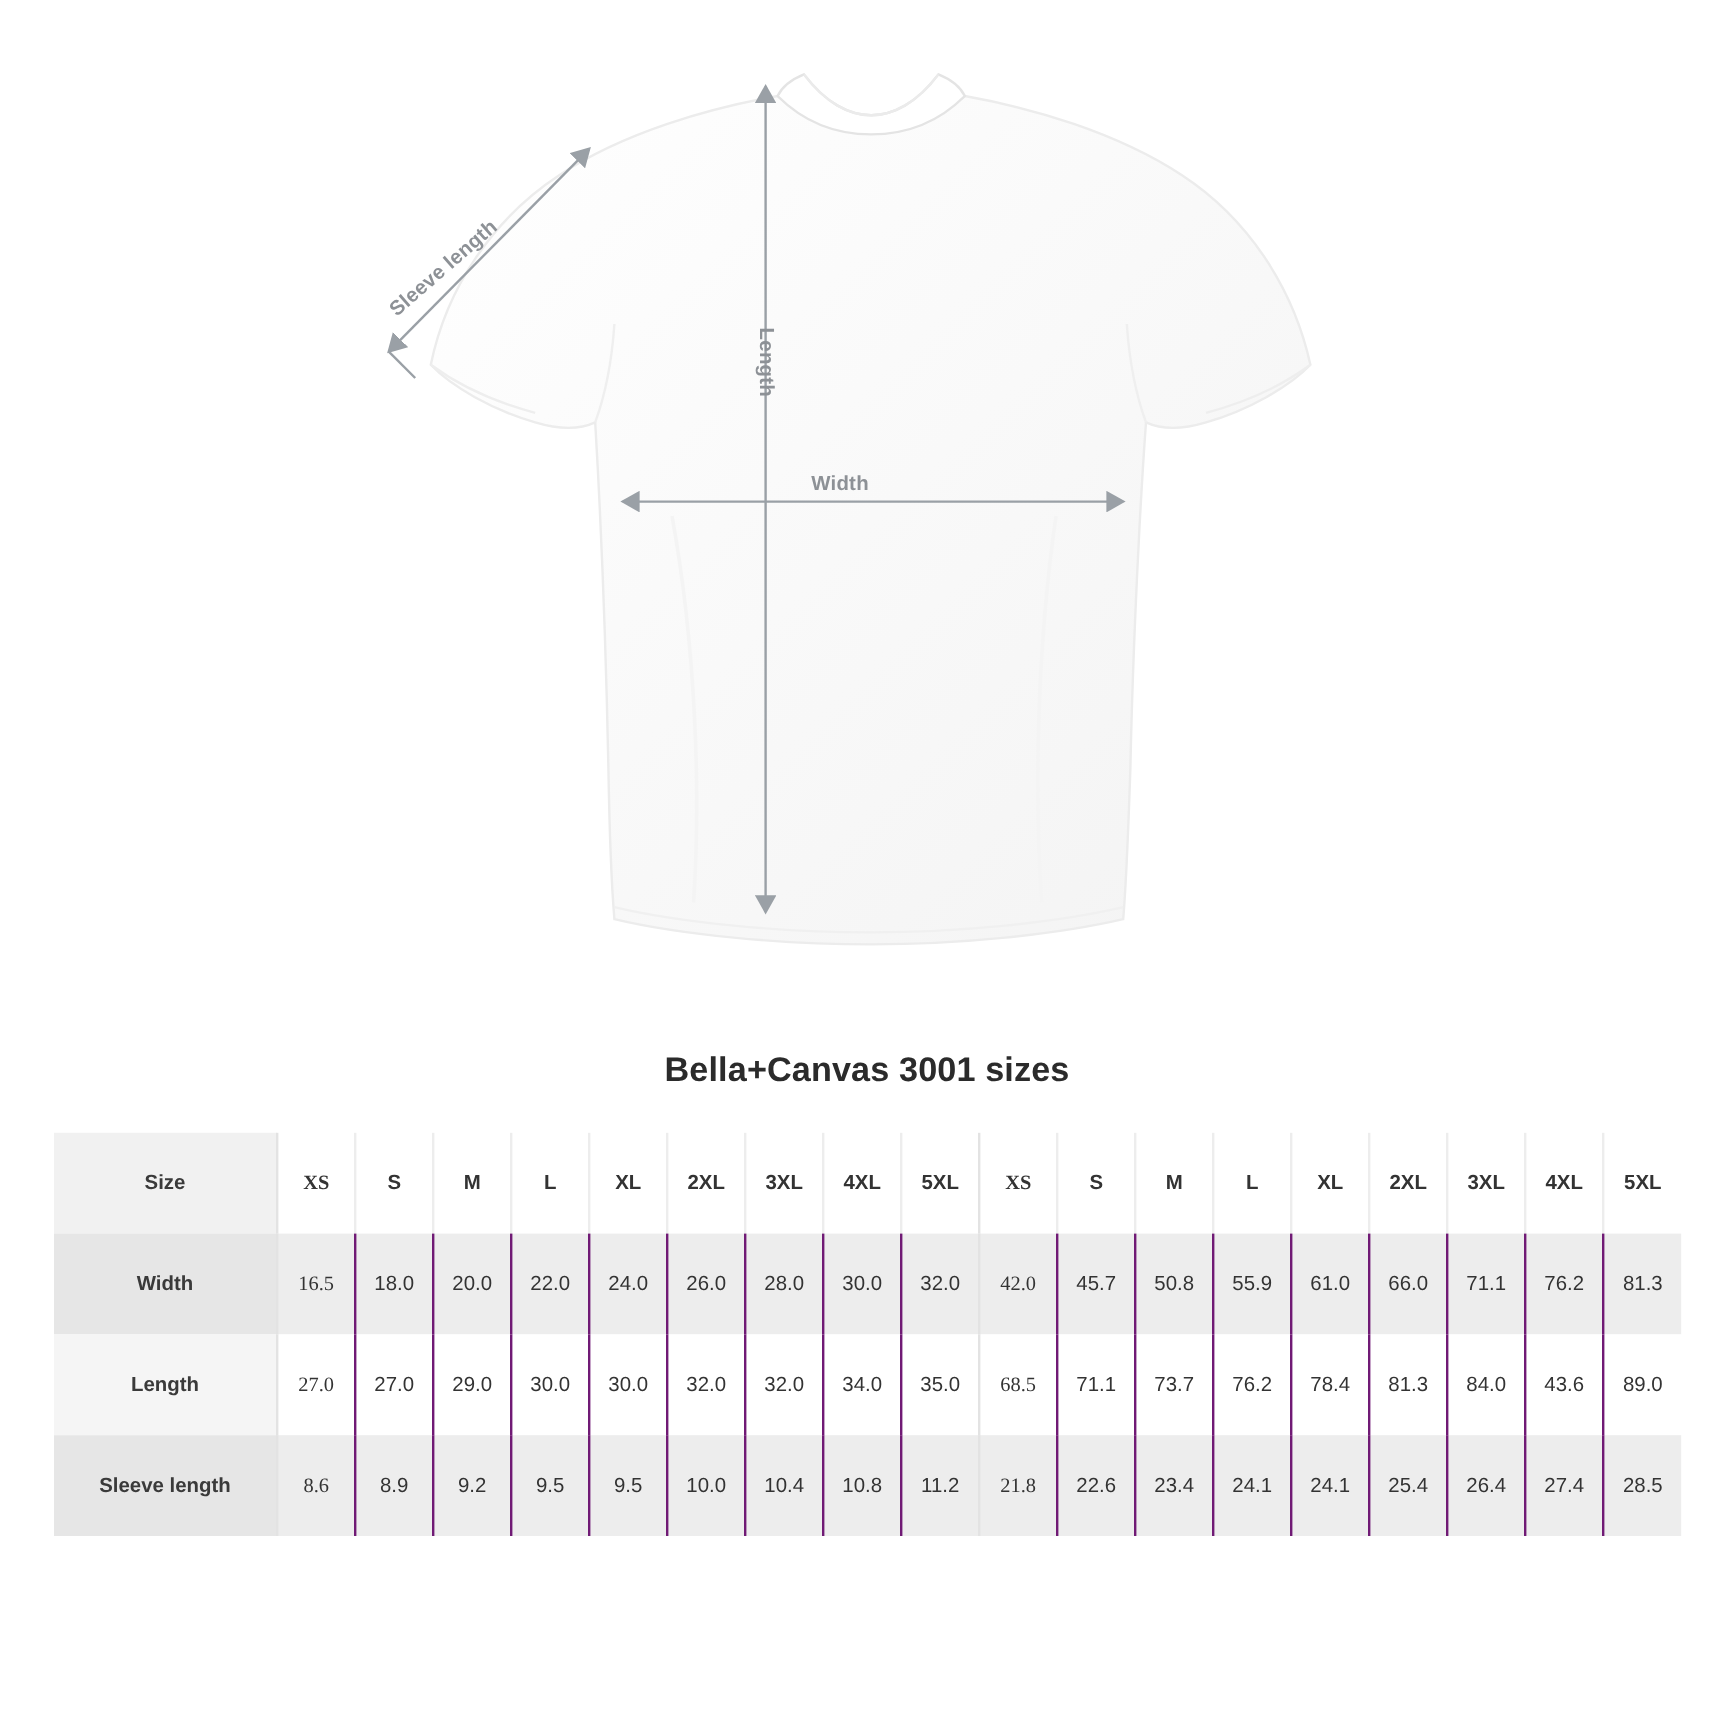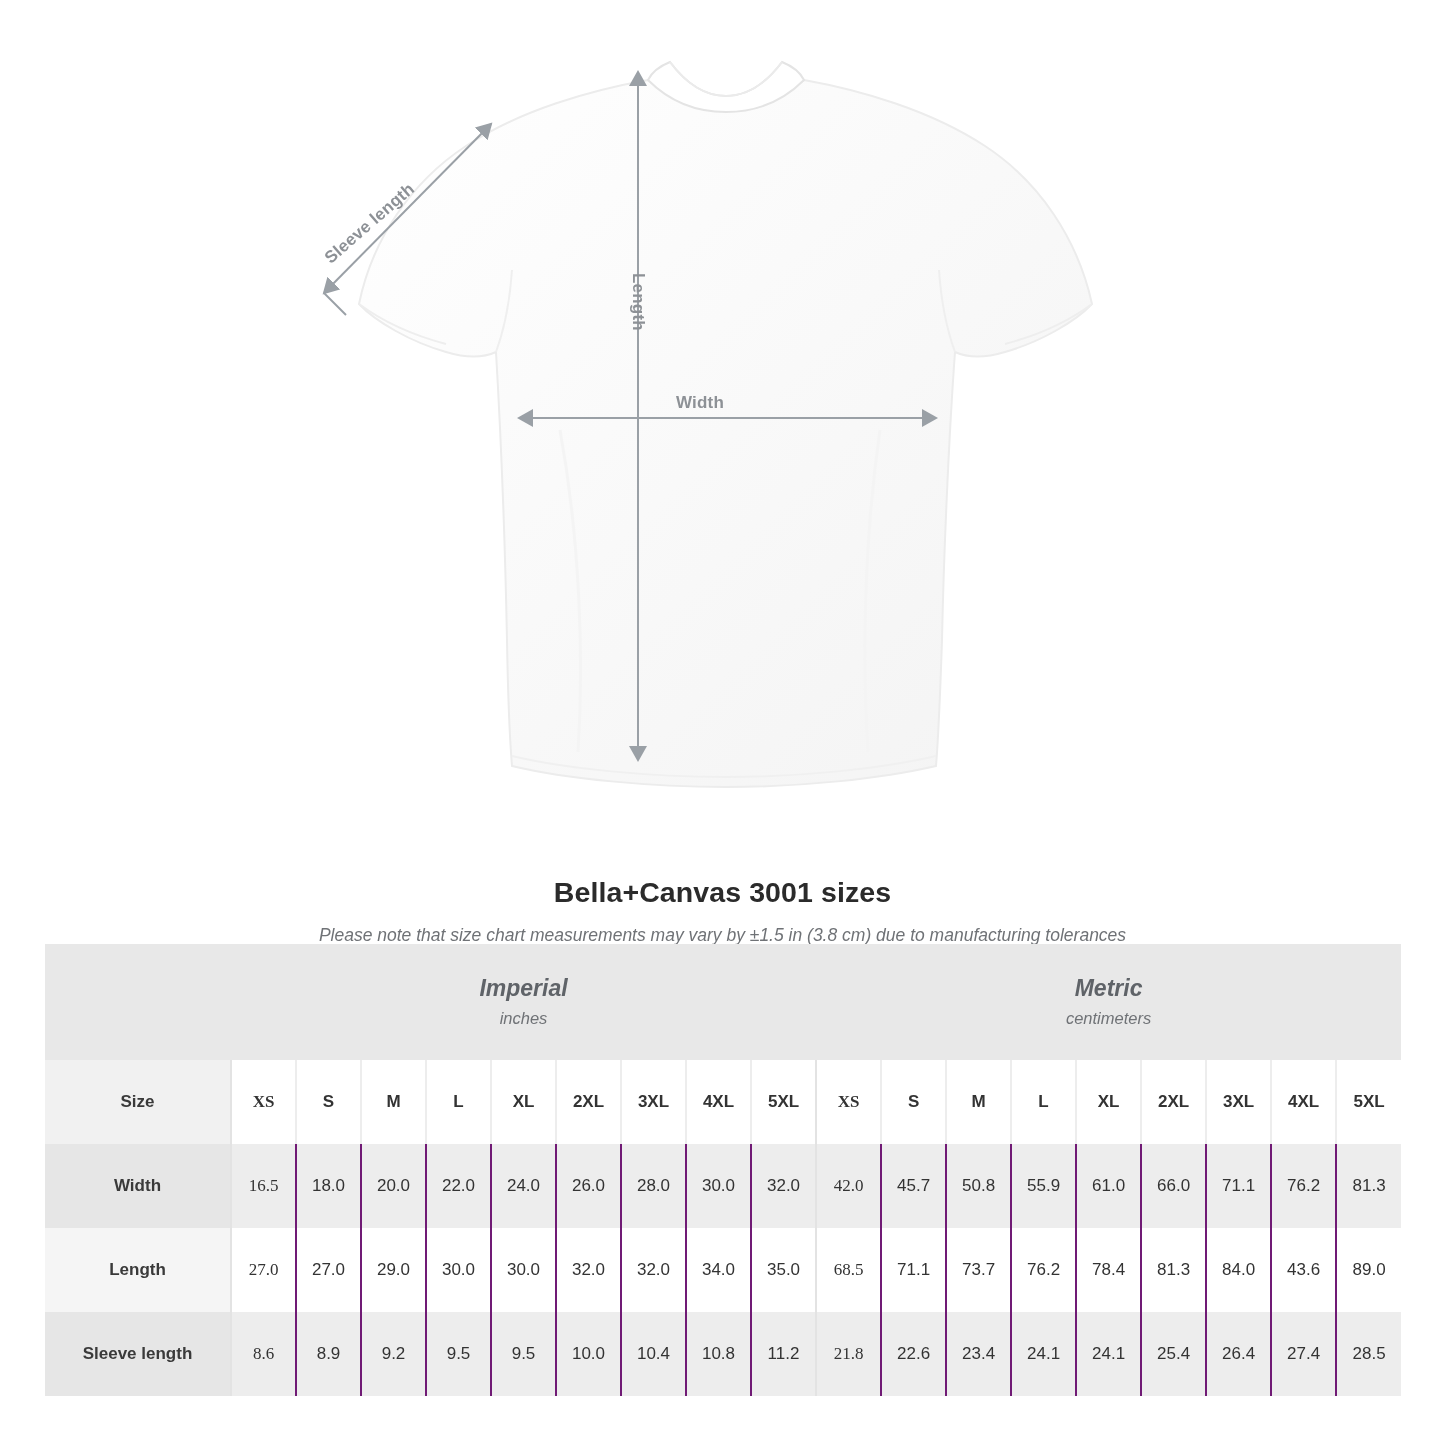--- a/index.html
+++ b/index.html
@@ -204,41 +204,29 @@
       </svg>
 
       <span class="dim-label" id="label-width">Width</span>
       <span class="dim-label" id="label-length">Length</span>
       <span class="dim-label" id="label-sleeve">Sleeve length</span>
     </div>
   </div>
 
   <div class="title-block">
     <h1 class="chart-title">Bella+Canvas 3001 sizes</h1>
-    <p class="chart-note">Please note that size chart measurements may vary by ±1.5 in (3.8 cm) due to manufacturing tolerances</p>
   </div>
 
   <div class="table-wrap">
     <table class="size-table">
       <colgroup>
         <col style="width:186px">
         <col span="18" style="width:65px">
       </colgroup>
       <tbody>
-        <tr class="unit-row">
-          <td></td>
-          <td class="unit-cell" colspan="9">
-            <div class="unit-name">Imperial</div>
-            <div class="unit-sub">inches</div>
-          </td>
-          <td class="unit-cell" colspan="9">
-            <div class="unit-name">Metric</div>
-            <div class="unit-sub">centimeters</div>
-          </td>
-        </tr>
 
         <tr class="size-row">
           <td class="rowhead">Size</td>
           <td class="sizecell sep-left">XS</td>
           <td class="sizecell">S</td>
           <td class="sizecell">M</td>
           <td class="sizecell">L</td>
           <td class="sizecell">XL</td>
           <td class="sizecell">2XL</td>
           <td class="sizecell">3XL</td>

